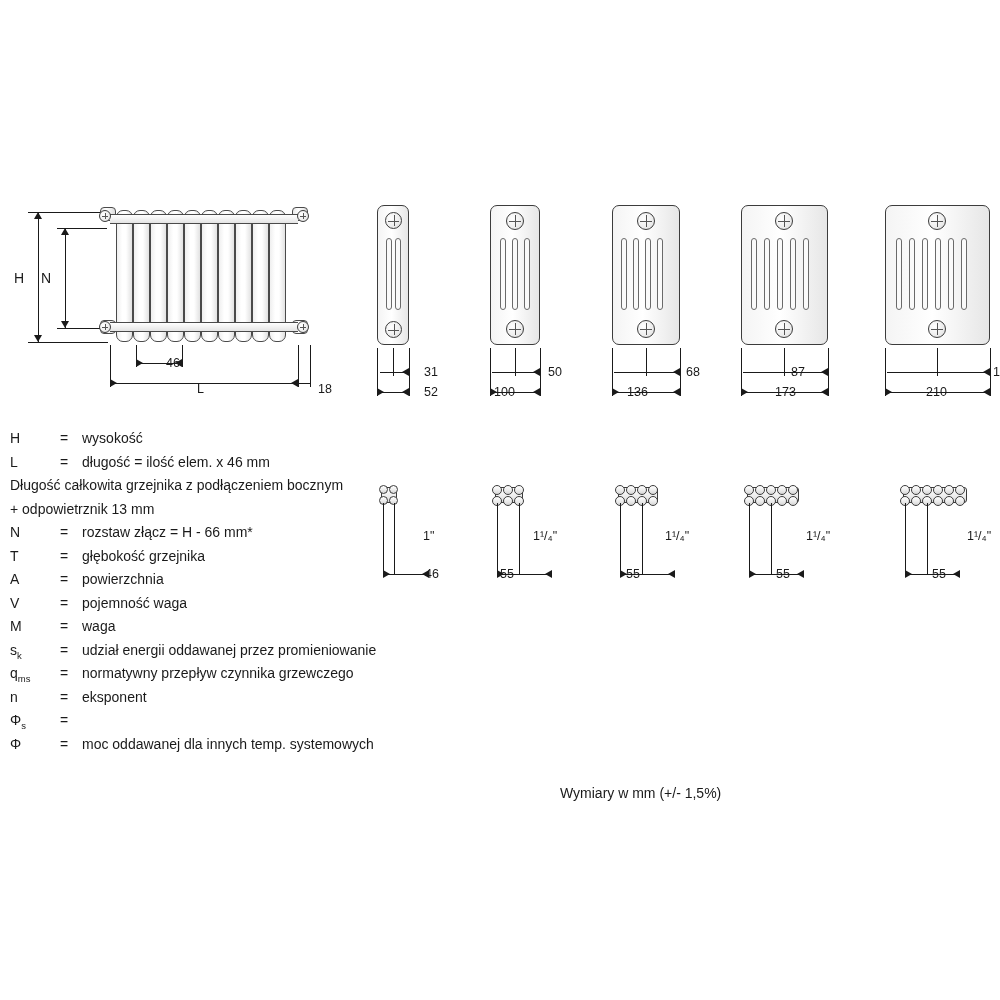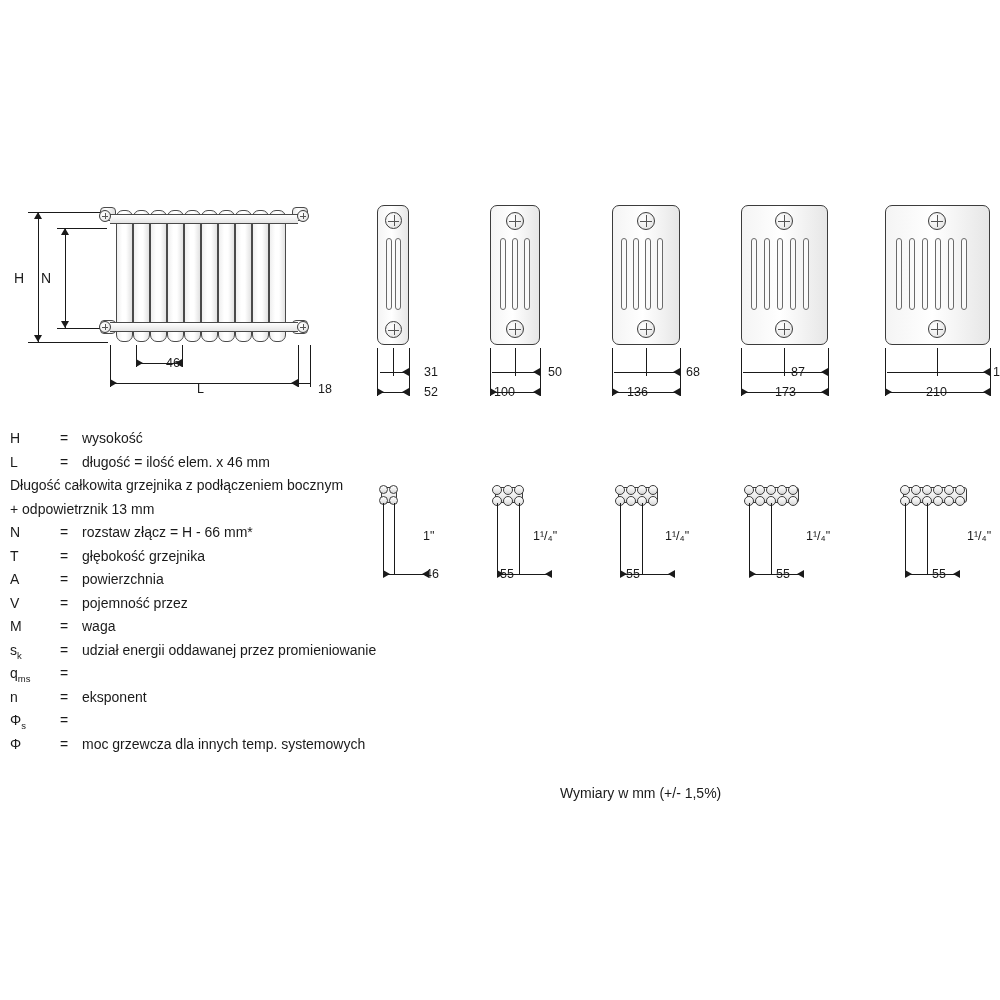--- a/index.html
+++ b/index.html
@@ -483,47 +483,48 @@
       <span class="legend-desc">głębokość grzejnika</span>
     </div>
     <div class="legend-row">
       <span class="legend-sym">A</span>
       <span class="legend-eq">=</span>
       <span class="legend-desc">powierzchnia</span>
     </div>
     <div class="legend-row">
       <span class="legend-sym">V</span>
       <span class="legend-eq">=</span>
-      <span class="legend-desc">pojemność przez</span>
+      <span class="legend-desc">pojemność waga</span>
     </div>
     <div class="legend-row">
       <span class="legend-sym">M</span>
       <span class="legend-eq">=</span>
       <span class="legend-desc">waga</span>
     </div>
     <div class="legend-row">
       <span class="legend-sym"><span>s</span><sub>k</sub></span>
       <span class="legend-eq">=</span>
       <span class="legend-desc">udział energii oddawanej przez promieniowanie</span>
     </div>
     <div class="legend-row">
       <span class="legend-sym"><span>q</span><sub>ms</sub></span>
       <span class="legend-eq">=</span>
+      <span class="legend-desc">normatywny przepływ czynnika grzewczego</span>
     </div>
     <div class="legend-row">
       <span class="legend-sym">n</span>
       <span class="legend-eq">=</span>
       <span class="legend-desc">eksponent</span>
     </div>
     <div class="legend-row">
       <span class="legend-sym"><span>Φ</span><sub>s</sub></span>
       <span class="legend-eq">=</span>
     </div>
     <div class="legend-row">
       <span class="legend-sym">Φ</span>
       <span class="legend-eq">=</span>
-      <span class="legend-desc">moc grzewcza dla innych temp. systemowych</span>
+      <span class="legend-desc">moc oddawanej dla innych temp. systemowych</span>
     </div>
   </div>
 
   <div class="txt" style="left:560px; top:786px; font-size:14px;">Wymiary w mm (+/- 1,5%)</div>
 
 </div>
 
 </body></html>

